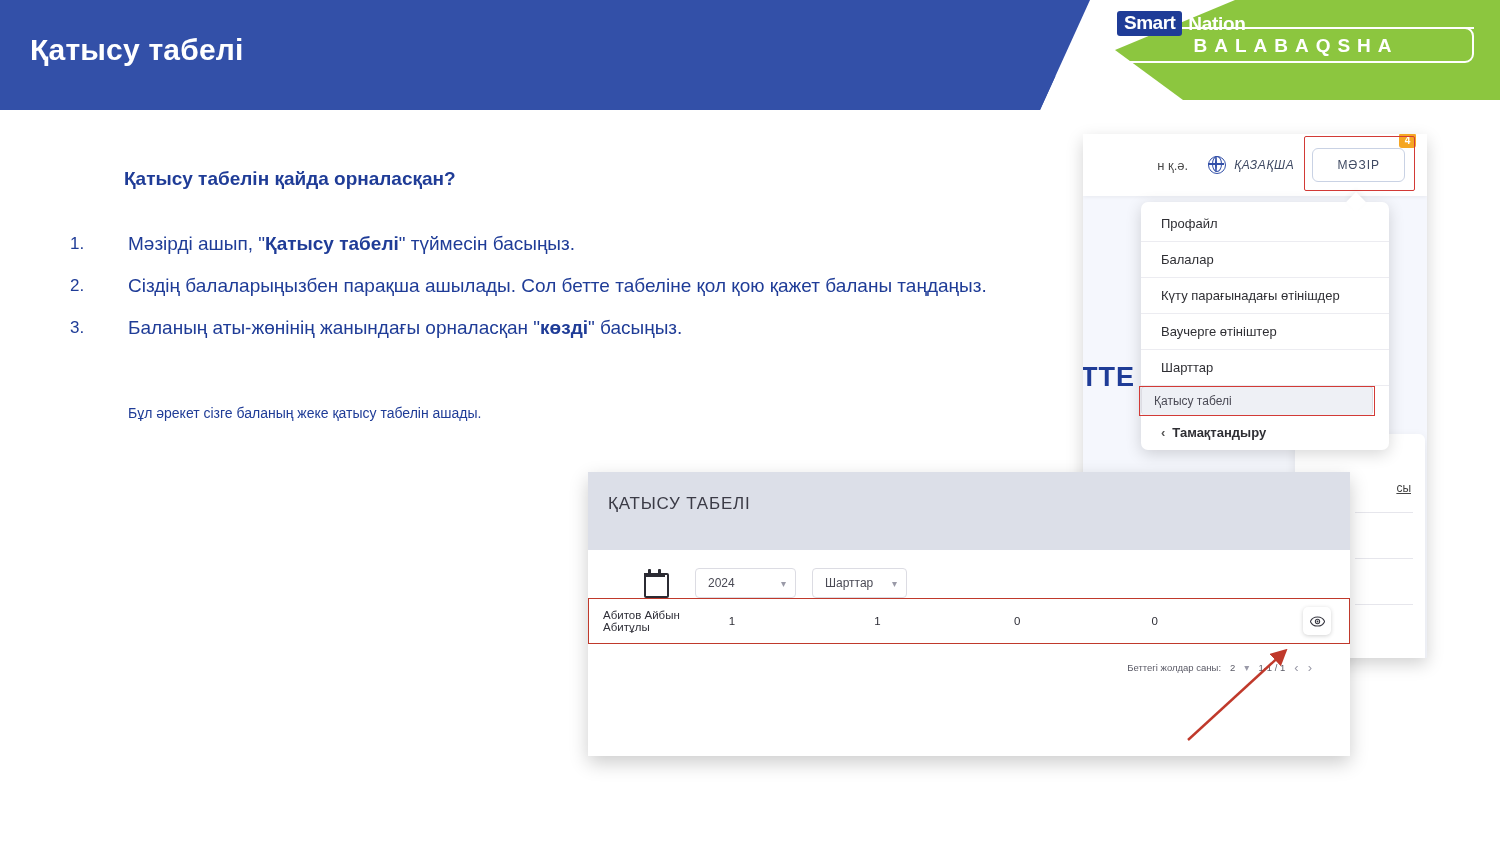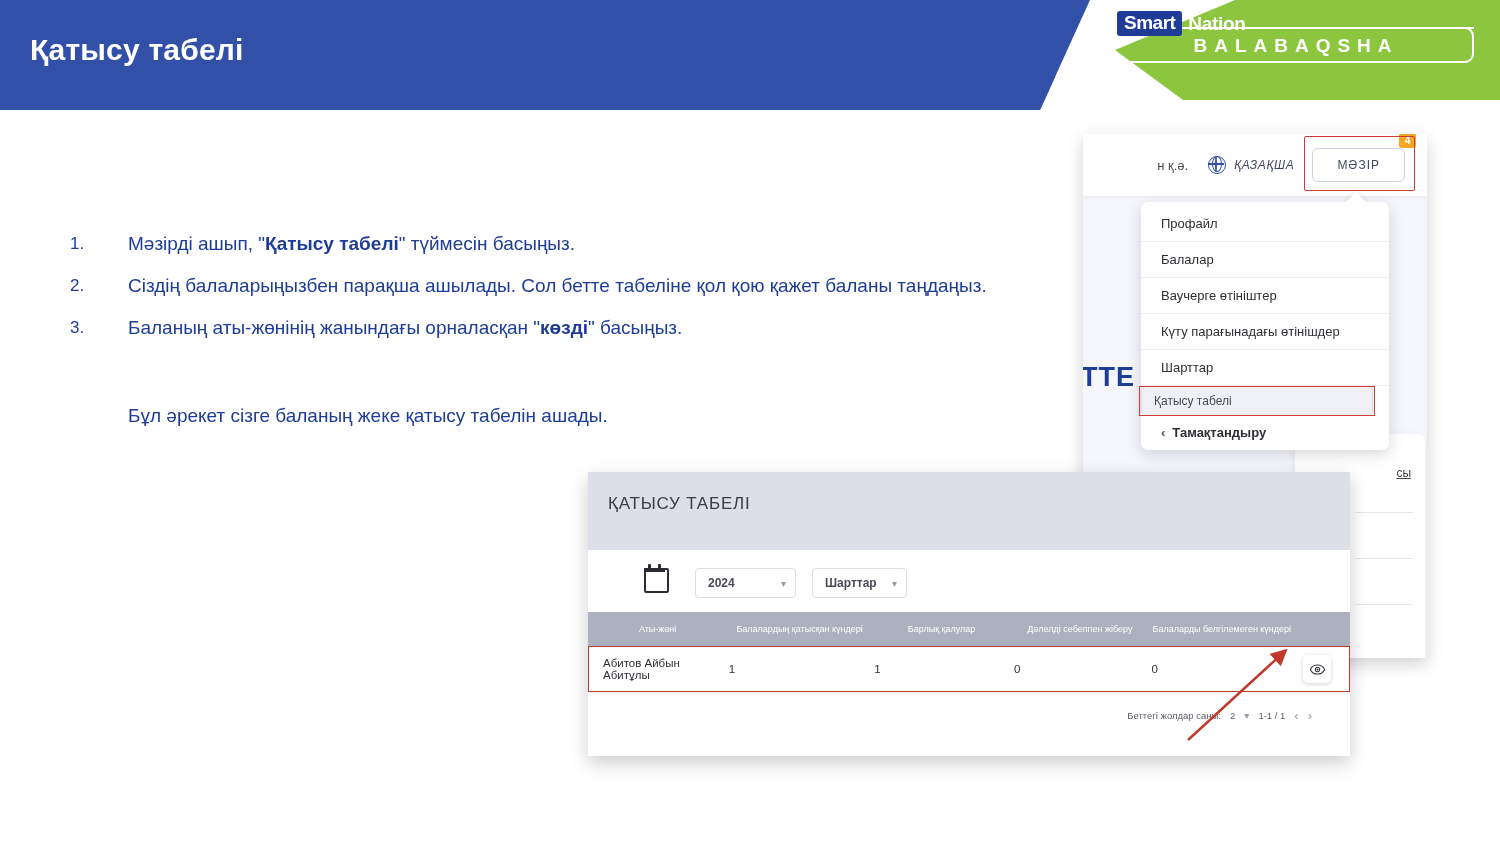--- a/index.html
+++ b/index.html
@@ -68,21 +68,21 @@
   .steps{
     position:absolute;left:60px;top:115px;width:930px;
     color:#1f3c97;font-size:19px;line-height:38px;
   }
   .step{display:flex;margin-bottom:4px;}
   .step-num{width:68px;flex:none;padding-left:10px;box-sizing:border-box;font-size:17px;}
   .step-text{flex:1;}
   .step-text b{font-weight:bold;}
   .closing{
     position:absolute;left:128px;top:295px;
-    font-size:19px;color:#1f3c97;
+    font-size:14px;color:#1f3c97;
   }
 
   
   .shot{
     position:absolute;left:1083px;top:134px;width:344px;height:524px;
     background:#f5f7fd;
     box-shadow:0 6px 16px rgba(0,0,0,.18);
     overflow:hidden;z-index:4;
   }
   .shot-topbar{
@@ -115,21 +115,21 @@
     display:flex;align-items:center;justify-content:center;font-weight:bold;
   }
   .bg-heading{
     position:absolute;left:-2px;top:228px;font-size:27px;font-weight:bold;
     color:#1f3c97;letter-spacing:1px;
   }
   .bg-card{
     position:absolute;left:212px;top:300px;width:130px;height:260px;
     background:#ffffff;border-radius:6px;box-shadow:0 4px 12px rgba(0,0,0,.08);
   }
-  .bg-card-txt{position:absolute;right:14px;top:32px;font-size:12px;color:#444;text-decoration:underline;}
+  .bg-card-txt{position:absolute;right:14px;top:47px;font-size:12px;color:#444;text-decoration:underline;}
   .bg-card .divline{position:absolute;right:12px;width:58px;height:1px;background:#e6e6ec;}
 
   .dropdown{
     position:absolute;left:58px;top:68px;width:248px;
     background:#ffffff;border-radius:7px;
     box-shadow:0 4px 16px rgba(0,0,0,.16);
     padding:4px 0 0 0;z-index:5;
   }
   .dropdown-arrow{
     position:absolute;right:26px;top:-7px;width:14px;height:14px;
@@ -155,21 +155,21 @@
     background:#ffffff;box-shadow:0 7px 18px rgba(0,0,0,.20);
     z-index:6;overflow:hidden;
   }
   .panel-head{
     height:78px;background:#dcdfe8;
   }
   .panel-title{
     padding:22px 0 0 20px;font-size:17px;color:#3b3b46;letter-spacing:.8px;
   }
   .panel-body{position:relative;height:206px;background:#fff;}
-  .filters{display:flex;align-items:flex-start;padding:18px 0 0 56px;font-weight:bold;}
+  .filters{display:flex;align-items:flex-end;padding:18px 0 0 56px;}
   .cal-ico{
     width:21px;height:21px;border:2px solid #2b2b33;border-radius:2px;
     position:relative;margin-right:26px;flex:none;
   }
   .cal-ico::before{
     content:"";position:absolute;left:-2px;top:-2px;width:21px;height:4px;background:#2b2b33;
   }
   .cal-ico::after{
     content:"";position:absolute;left:2px;top:-6px;width:3px;height:5px;
     background:#2b2b33;box-shadow:10px 0 0 #2b2b33;border-radius:1px;
@@ -222,20 +222,21 @@
     <span class="logo-smart">Smart</span>
     <span class="logo-nation">Nation</span>
     <span class="logo-rule"></span>
   </div>
   <div class="logo-box">
     <div class="logo-balabaqsha">BALABAQSHA</div>
   </div>
 </div>
 
 <div class="content">
+  <div class="lead">Қатысу табелін қайда орналасқан?</div>
 
   <div class="steps">
     <div class="step">
       <div class="step-num">1.</div>
       <div class="step-text"><span>Мәзірді ашып, "</span><b>Қатысу табелі</b><span>" түймесін басыңыз.</span></div>
     </div>
     <div class="step">
       <div class="step-num">2.</div>
       <div class="step-text"><span>Сіздің балаларыңызбен парақша ашылады. Сол бетте табеліне қол қою қажет баланы таңдаңыз.</span></div>
     </div>
@@ -269,22 +270,22 @@
       <button class="menu-btn">МӘЗІР</button>
       <span class="menu-badge">4</span>
       <span class="menu-red-box"></span>
     </span>
   </div>
 
   <div class="dropdown">
     <span class="dropdown-arrow"></span>
     <div class="dd-item">Профайл</div>
     <div class="dd-item">Балалар</div>
+    <div class="dd-item">Күту парағынадағы өтінішдер</div>
     <div class="dd-item">Ваучерге өтініштер</div>
-    <div class="dd-item">Күту парағынадағы өтінішдер</div>
     <div class="dd-item">Шарттар</div>
     <div class="dd-item sel">
       <span>Қатысу табелі</span>
       <span class="dd-sel-box"></span>
     </div>
     <div class="dd-item last">
       <span class="chev-left">‹</span><span>Тамақтандыру</span>
     </div>
   </div>
 </div>
@@ -300,28 +301,20 @@
       <div class="sel year">
         <span>2024</span>
         <span class="chev">▾</span>
       </div>
       <div class="sel month">
         <span>Шарттар</span>
         <span class="chev">▾</span>
       </div>
     </div>
 
-    <div class="thead">
-      <div class="c1">Аты-жөні</div>
-      <div class="c2">Балалардың қатысқан күндері</div>
-      <div class="c3">Барлық қалулар</div>
-      <div class="c4">Дәлелді себеппен жіберу</div>
-      <div class="c5">Балаларды белгілемеген күндері</div>
-      <div class="c6"></div>
-    </div>
 
     <div class="trow">
       <div class="cell c1">Абитов Айбын Абитұлы</div>
       <div class="cell c2">1</div>
       <div class="cell c3">1</div>
       <div class="cell c4">0</div>
       <div class="cell c5">0</div>
       <div class="cell c6">
         <div class="eye-btn">
           <svg width="15" height="11" viewBox="0 0 16 11">

